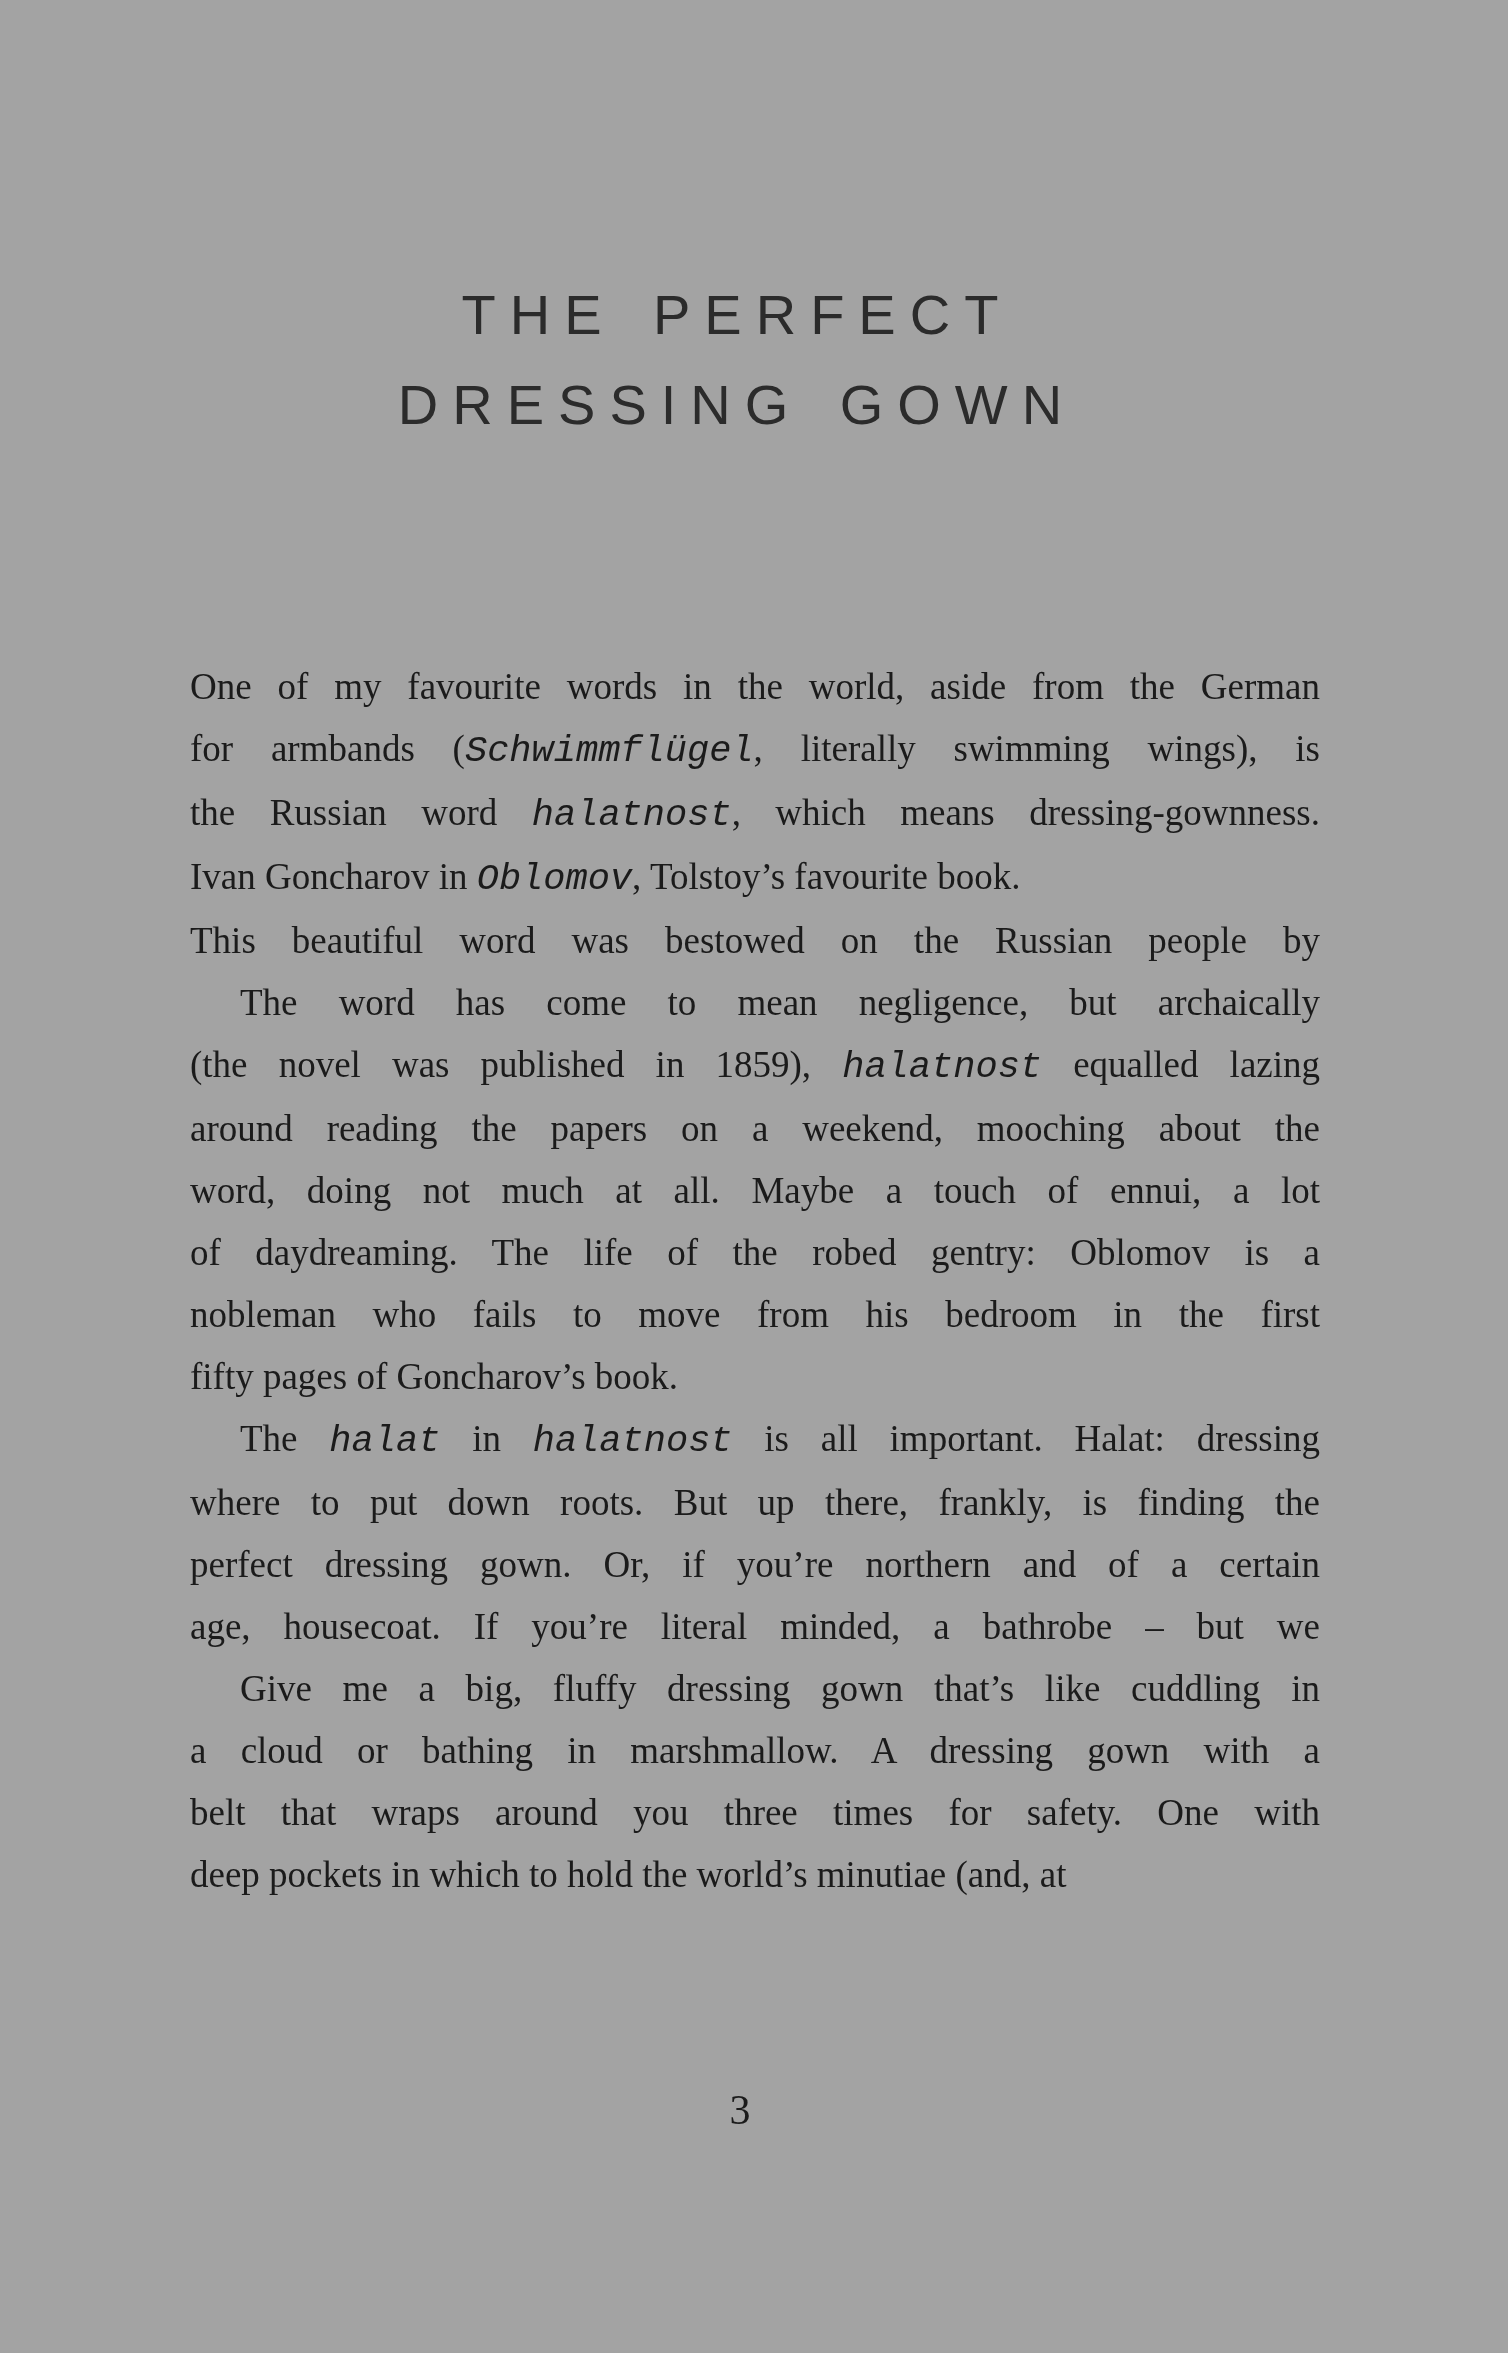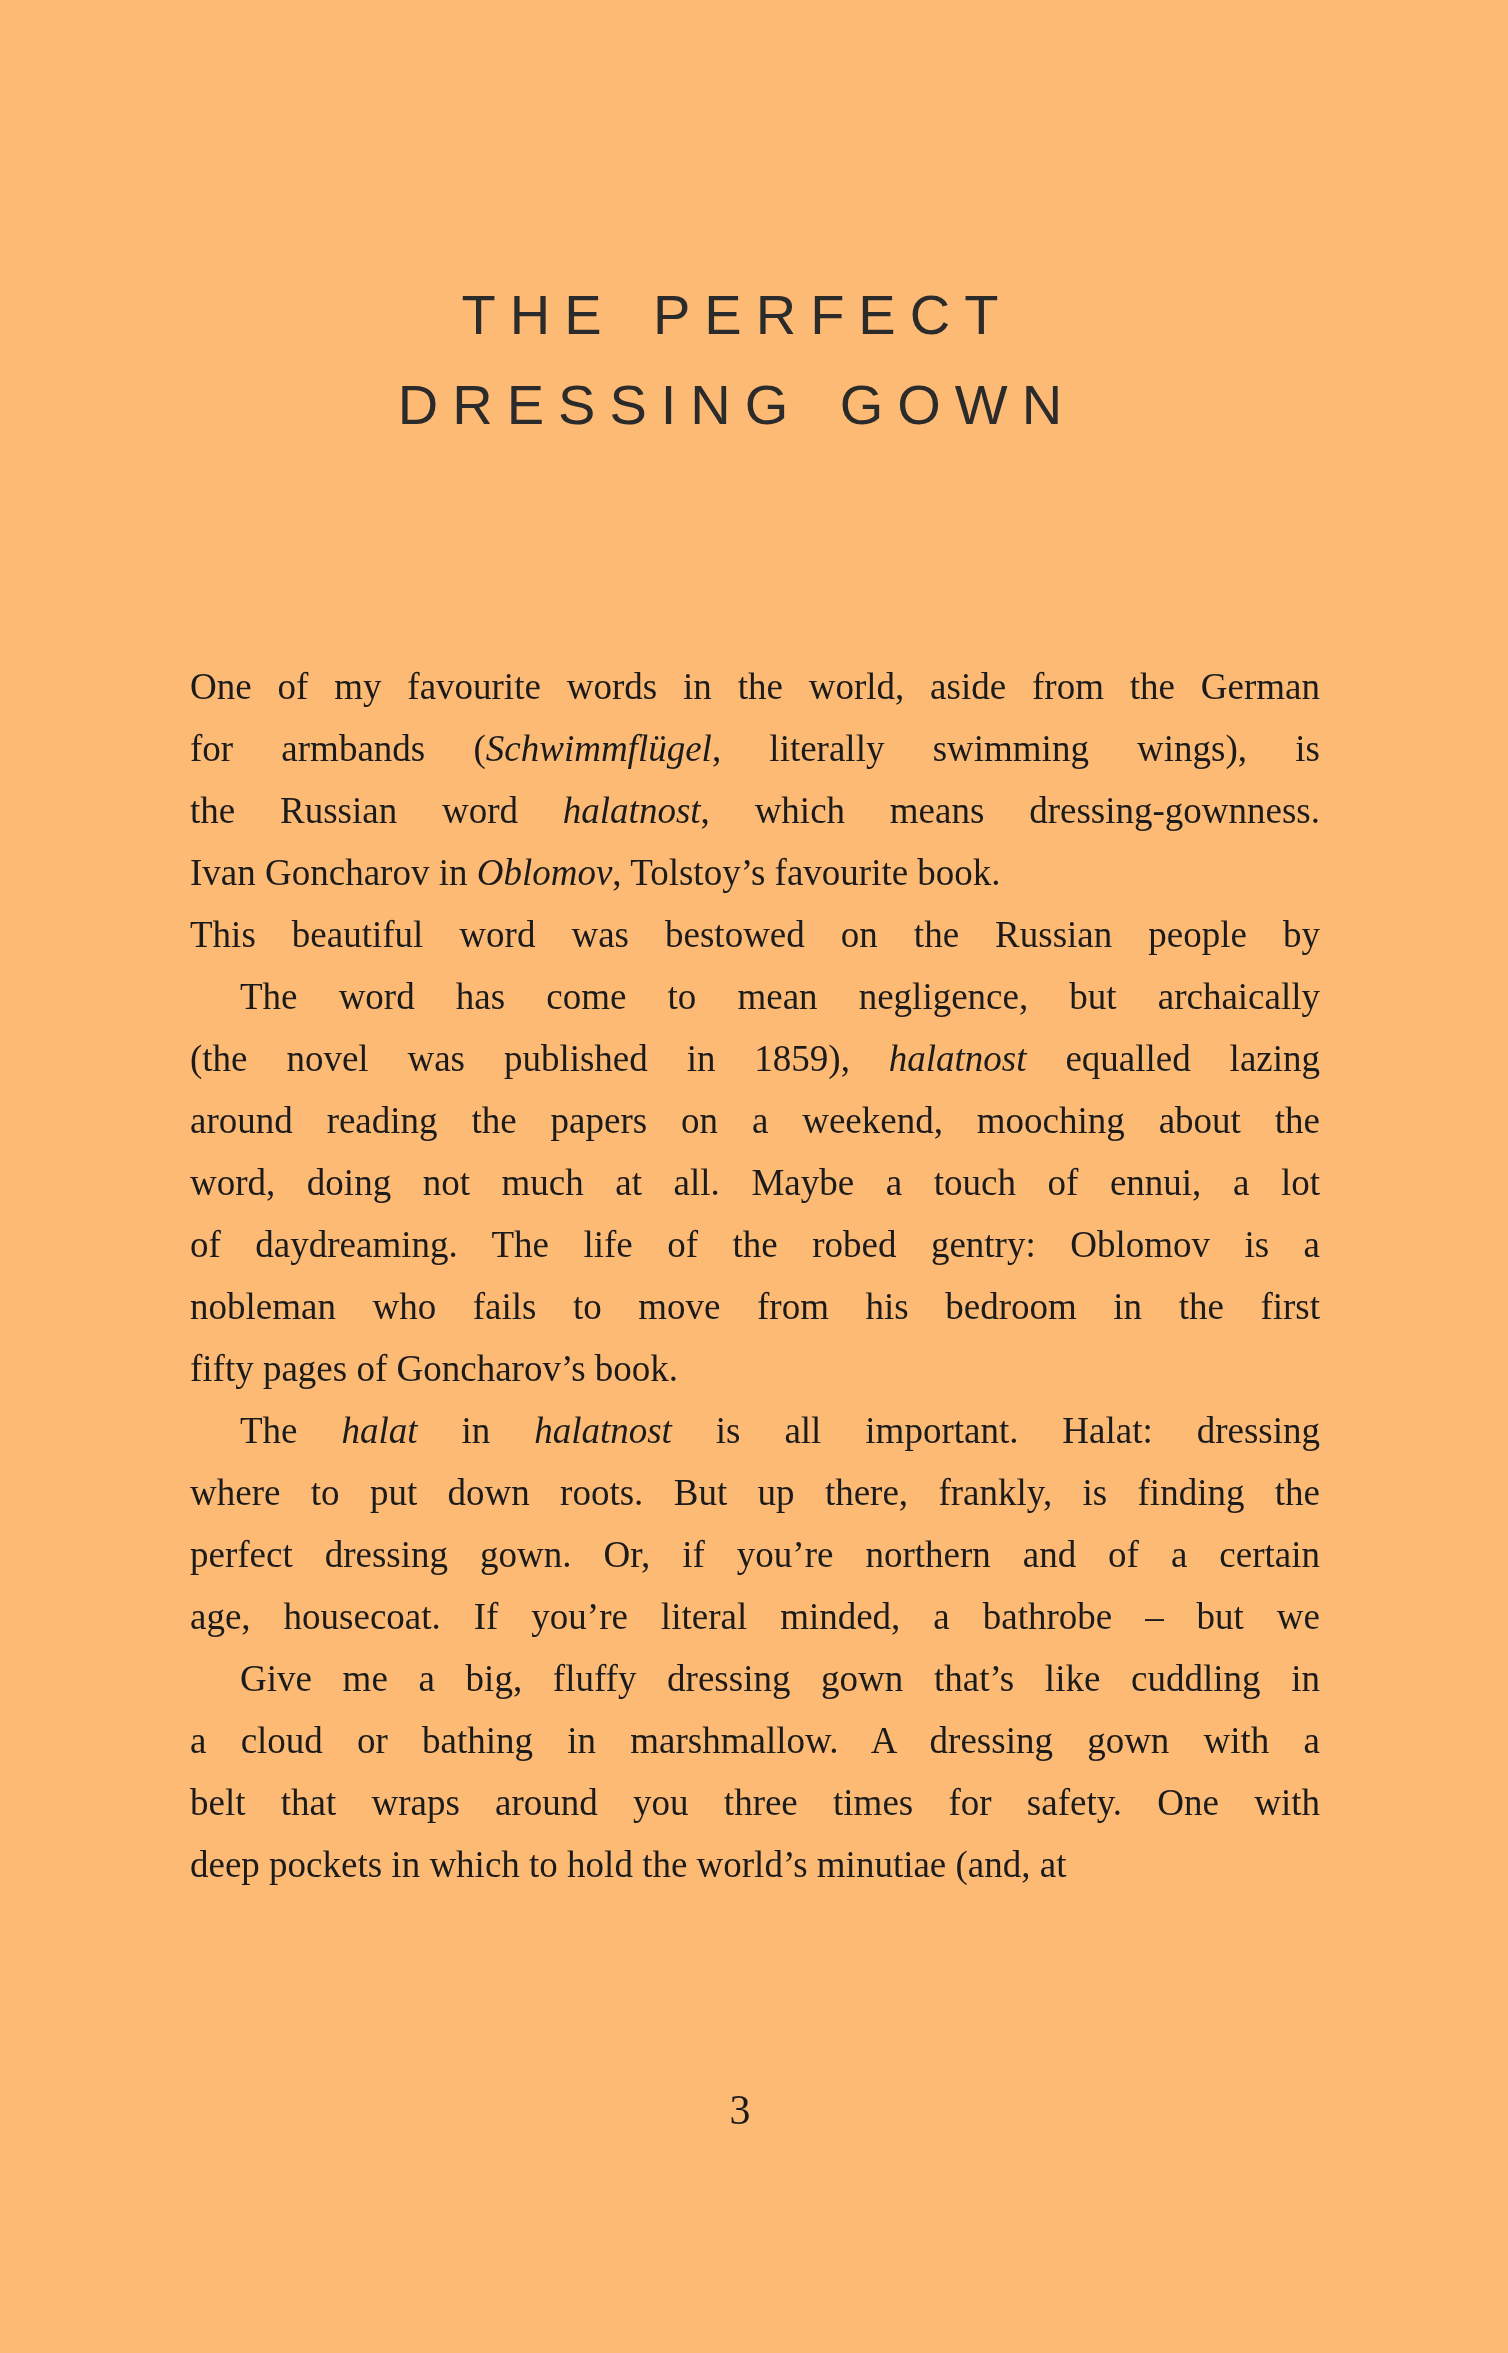--- a/index.html
+++ b/index.html
@@ -9,21 +9,21 @@
   }
   body {
     width: 1508px;
     height: 2353px;
     position: relative;
     overflow: hidden;
   }
   .page {
     position: absolute;
     inset: 0;
-    background: #fdba74;
+    background: #a3a3a3;
   }
   .chapter-title {
     position: absolute;
     top: 270px;
     left: 737px;
     transform: translateX(-50%);
     text-align: center;
     white-space: nowrap;
     font-family: "Liberation Sans", "DejaVu Sans", sans-serif;
     font-weight: 500;
@@ -43,21 +43,21 @@
     line-height: 62px;
     color: #1b1b1b;
   }
   .paragraph { margin: 0; }
   .line {
     text-align: justify;
     text-align-last: justify;
   }
   .line.last { text-align-last: left; }
   .line.first { text-indent: 50px; }
-  .it { font-style: italic; }
+  .it { font-style: italic; font-family: Liberation Mono, monospace; }
   .page-number {
     position: absolute;
     top: 2086px;
     left: 190px;
     width: 1100px;
     text-align: center;
     font-family: "Liberation Serif", "DejaVu Serif", serif;
     font-size: 42px;
     color: #1b1b1b;
   }

